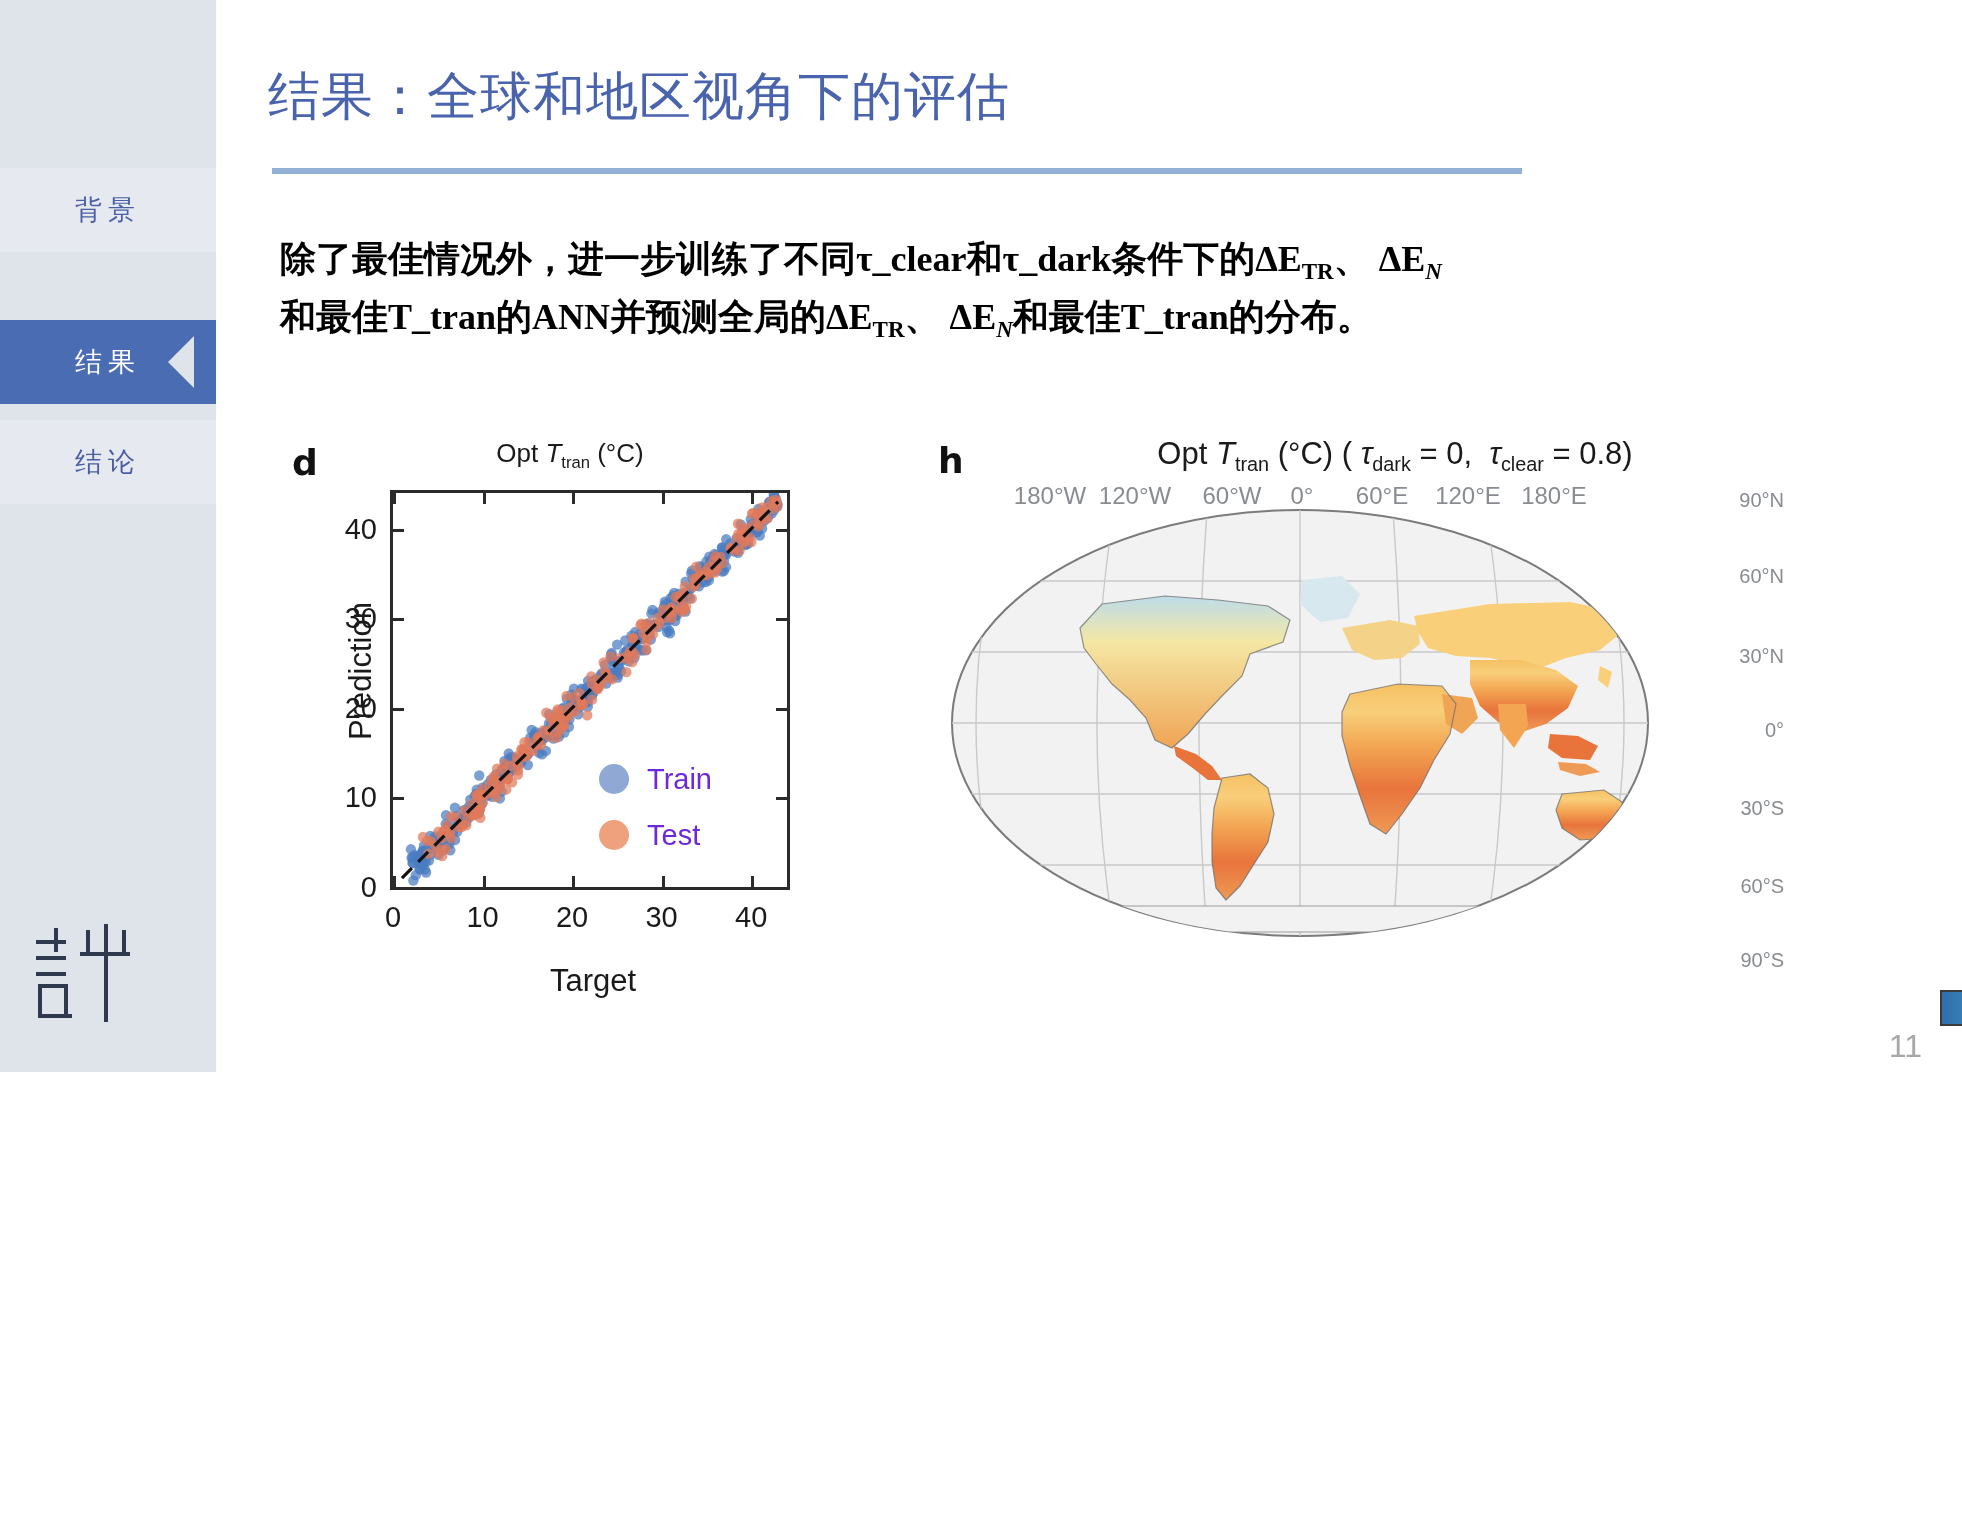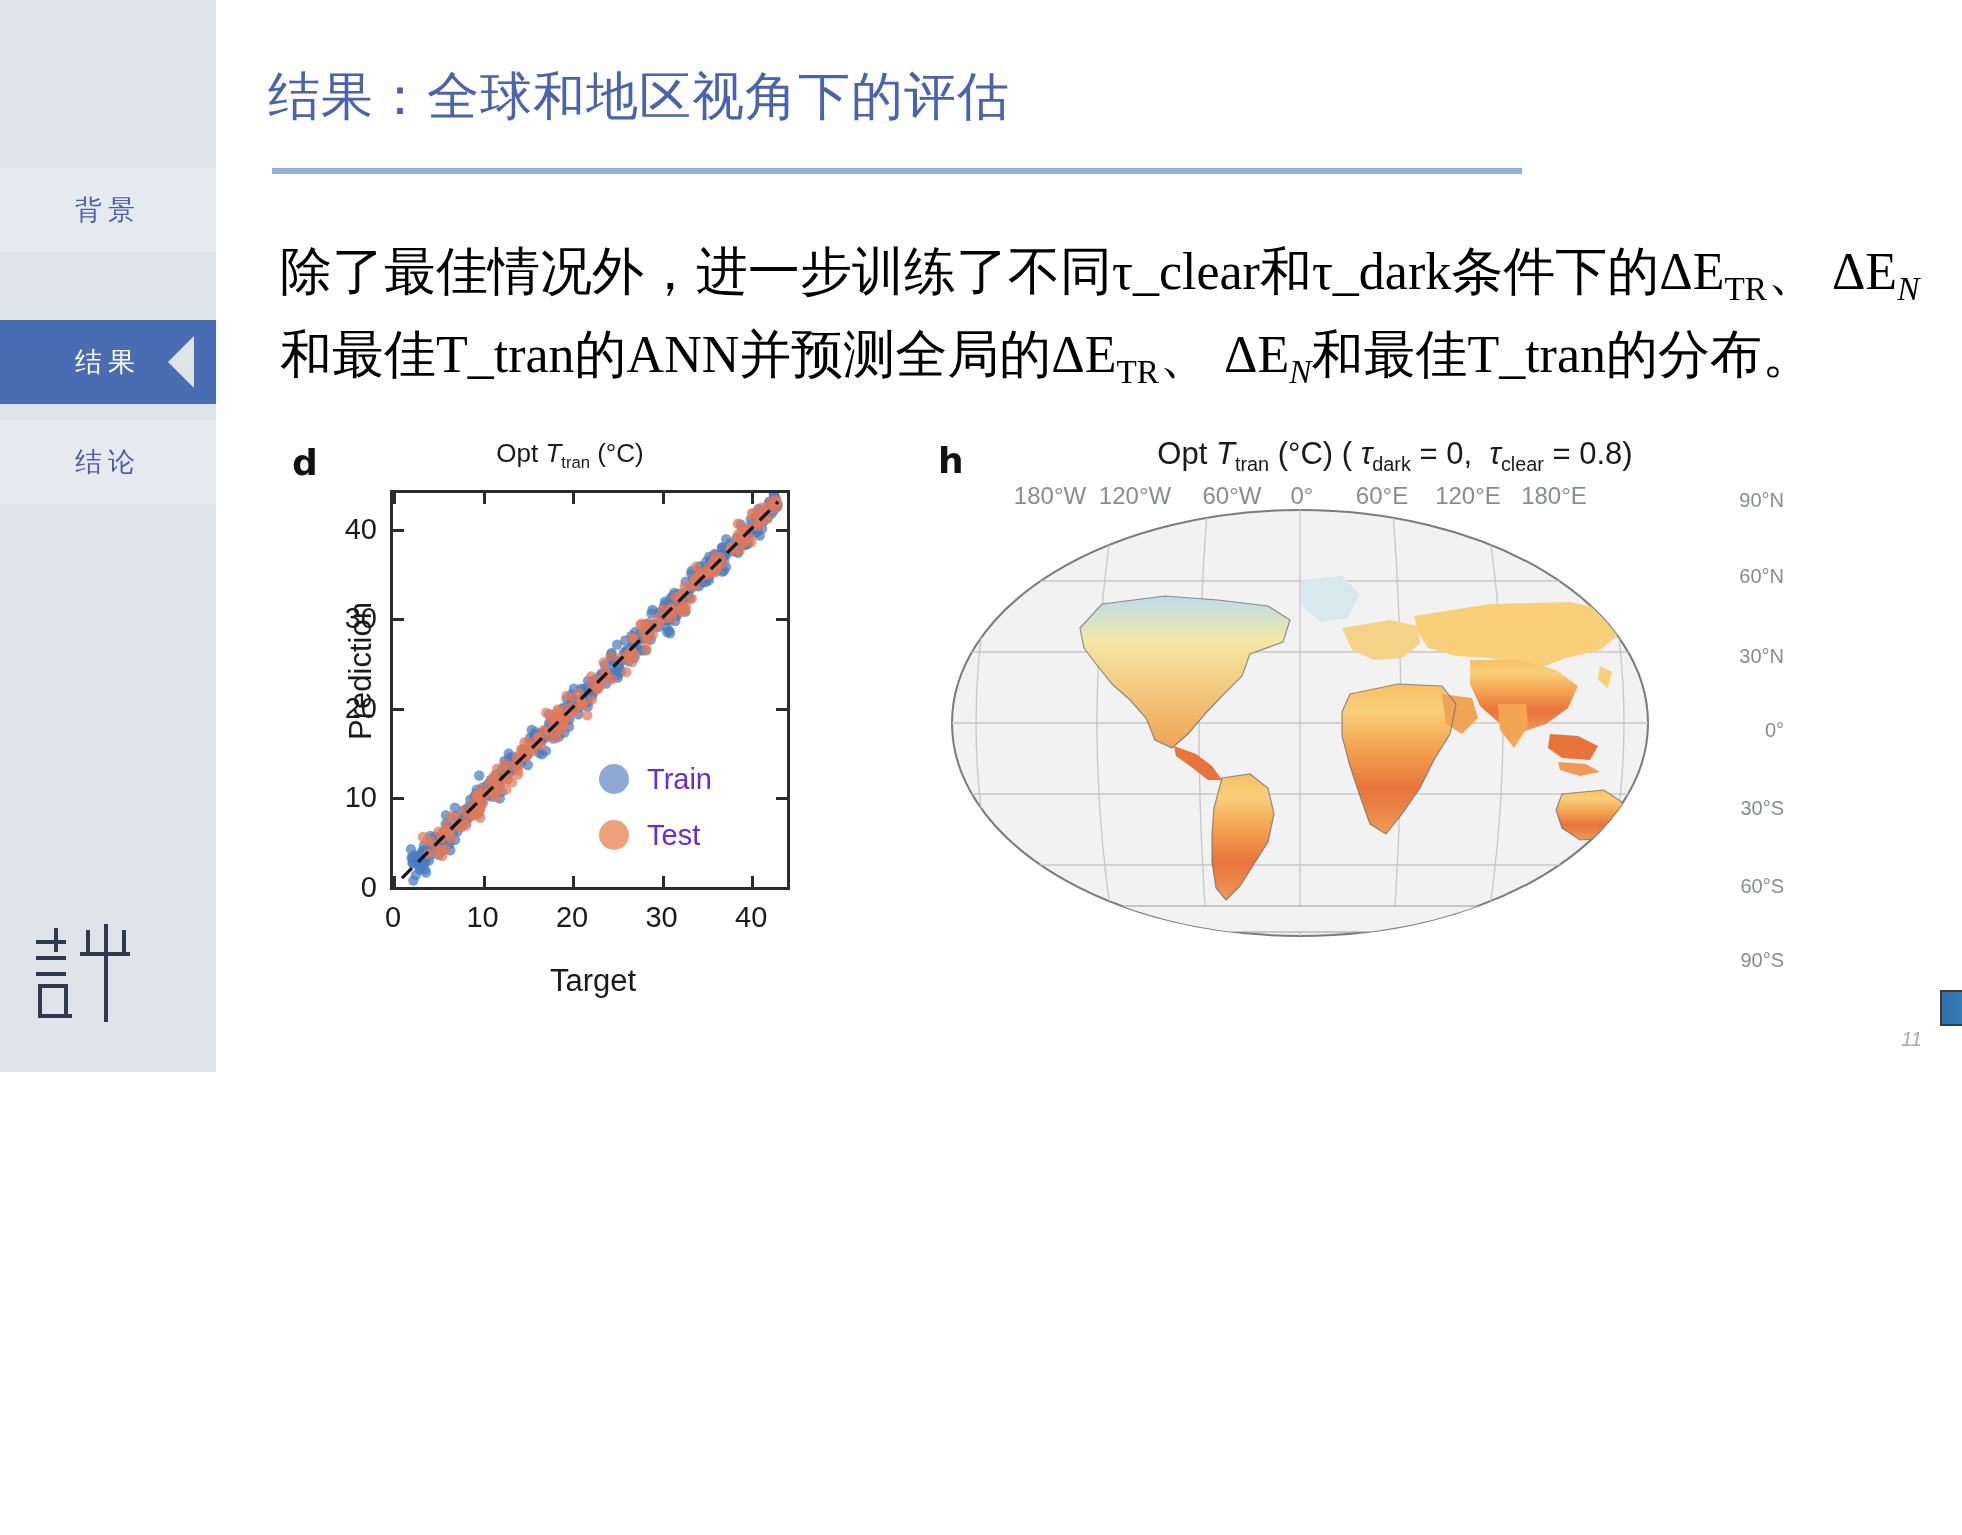--- a/index.html
+++ b/index.html
@@ -45,21 +45,21 @@
   .title-rule {
     position: absolute; left: 272px; top: 168px;
     width: 1250px; height: 6px; background: #93b0d6;
   }
 
   
   .body-text {
     position: absolute; left: 280px; top: 232px;
     width: 1640px;
     font-family: "Liberation Serif", serif;
-    font-size: 52px; line-height: 1.55; color: #000;
+    font-size: 36px; line-height: 1.55; color: #000; font-weight: bold;
   }
   .body-text .ln { white-space: nowrap; }
   .sub { font-size: 0.64em; vertical-align: sub; }
   .ital { font-style: italic; }
 
   
   .figure { position: absolute; left: 0; top: 430px; width: 1962px; height: 640px; }
 
   
   .panel-letter {
@@ -133,21 +133,21 @@
     border: 2px solid #3a3a3a;
     background: linear-gradient(to right,
       #2e6fad 0%, #4b93c4 7%, #7fbcd8 14%, #b5dced 21%,
       #dcedf2 28%, #f4f6e0 36%, #fbf0b0 44%, #fcdd83 52%,
       #fbc564 60%, #f8a552 68%, #f27c41 78%, #e44d32 88%, #e52b1e 100%);
   }
   .cbar-ticks { position: relative; width: 760px; height: 46px; }
 
   .page-number {
     position: absolute; right: 40px; top: 1028px;
-    font-size: 20px; color: #a8a8a8; font-style: italic;
+    font-size: 32px; color: #a8a8a8;
   }
 </style>
 </head>
 <body>
 
 <div class="slide">
 
   <div class="sidebar">
     <div class="nav-item active" id="nav1" style="top:320px;">
       <span>结果</span>

